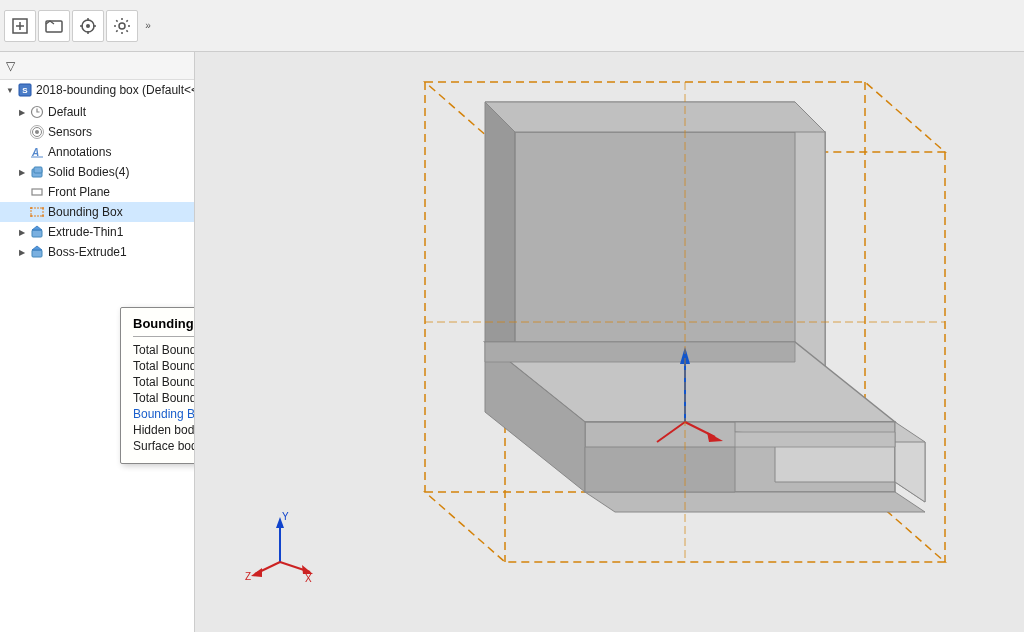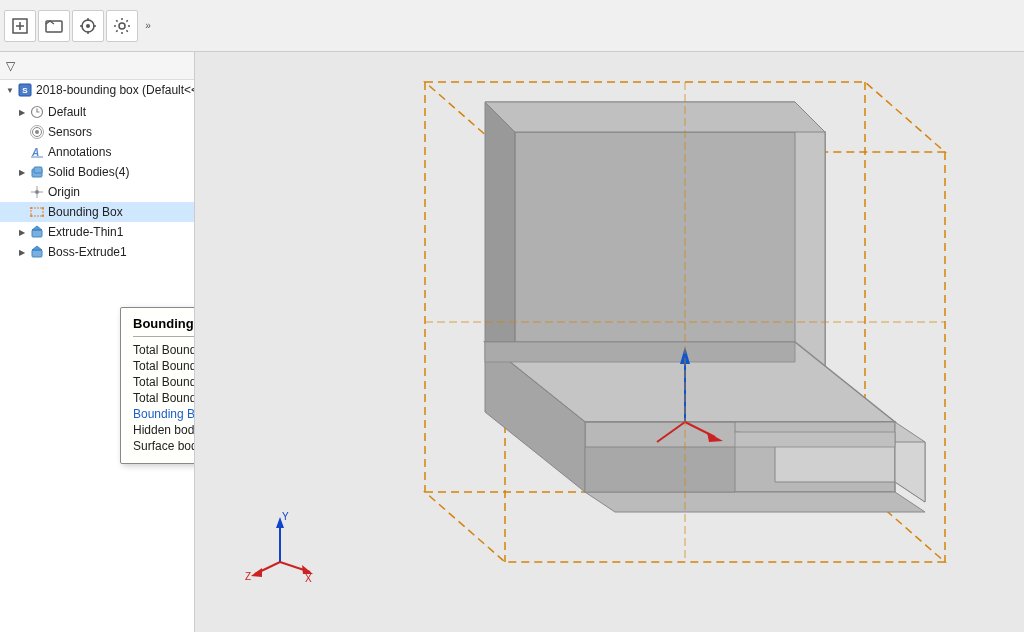--- a/index.html
+++ b/index.html
@@ -250,34 +250,32 @@
         <span class="tree-icon">
           <svg width="14" height="14" viewBox="0 0 14 14">
               <rect x="2" y="4" width="10" height="8" rx="1" fill="#7ab0e0" stroke="#4488bb" stroke-width="1"></rect>
               <rect x="4" y="2" width="8" height="6" rx="1" fill="#7ab0e0" stroke="#4488bb" stroke-width="1"></rect>
             </svg>
         </span>
         <span class="tree-label">Solid Bodies(4)</span>
       </div>
 
 
-
-
-
-      <div class="tree-item indent-1">
-        <span class="expand-arrow" style="padding-left:8px;"></span>
-        <span class="tree-icon">
-          <svg width="14" height="14" viewBox="0 0 14 14">
-              <circle cx="7" cy="7" r="2" fill="#888"></circle>
-              <line x1="7" y1="1" x2="7" y2="13" stroke="#888" stroke-width="0.8"></line>
-              <line x1="1" y1="7" x2="13" y2="7" stroke="#888" stroke-width="0.8"></line>
-            </svg>
-        </span>
-        <span class="tree-label">Origin</span>
-      </div>
+      <div class="tree-item indent-1">
+        <span class="expand-arrow"></span>
+        <span class="tree-icon">
+          <svg width="14" height="14" viewBox="0 0 14 14">
+              <rect x="2" y="4" width="10" height="6" rx="0" fill="none" stroke="#888" stroke-width="1.2"></rect>
+            </svg>
+        </span>
+        <span class="tree-label">Front Plane</span>
+      </div>
+
+
+
 
       <div class="tree-item indent-1 active" style="background:#d0e8ff; color:#222;">
         <span class="expand-arrow"></span>
         <span class="tree-icon">
           <svg width="14" height="14" viewBox="0 0 14 14">
             <rect x="1" y="3" width="12" height="8" fill="none" stroke="#e08020" stroke-width="1" stroke-dasharray="2,1"></rect>
             <circle cx="1" cy="3" r="1" fill="#e08020"></circle>
             <circle cx="13" cy="3" r="1" fill="#e08020"></circle>
             <circle cx="1" cy="11" r="1" fill="#e08020"></circle>
             <circle cx="13" cy="11" r="1" fill="#e08020"></circle>

